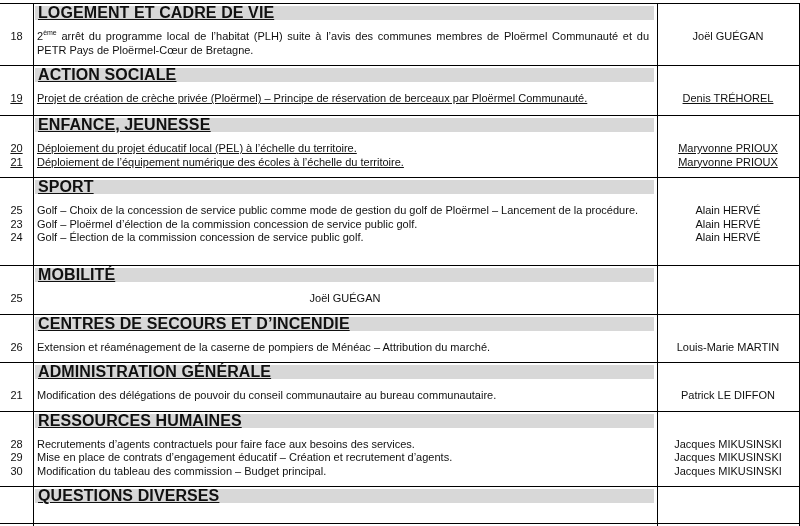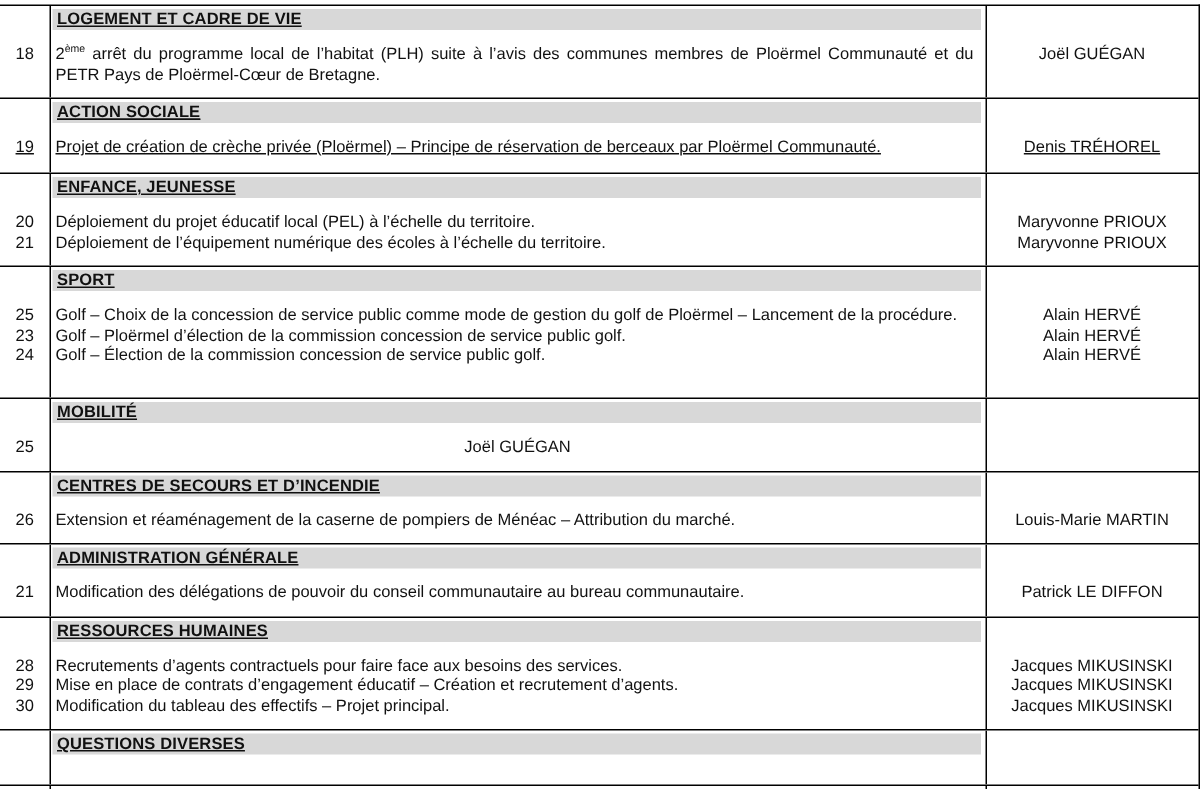--- a/index.html
+++ b/index.html
@@ -21,42 +21,42 @@
     border-top: 1px solid var(--border-c);
     border-right: 1px solid var(--border-c);
   }
   .section {
     position: relative;
     border-bottom: 1px solid var(--border-c);
     overflow: hidden;
   }
   .section:nth-child(1) { min-height: 60px; }
   .section:nth-child(2) { min-height: 49px; text-decoration: underline; }
-  .section:nth-child(3) { min-height: 60px; }
+  .section:nth-child(3) { min-height: 60px; text-decoration: underline; }
   .section:nth-child(4) { min-height: 87px; }
   .section:nth-child(5) { min-height: 47px; }
   .section:nth-child(6) { min-height: 47px; }
   .section:nth-child(7) { min-height: 47px; }
   .section:nth-child(8) { min-height: 71px; }
   .section:nth-child(9) { min-height: 36px; }
   .vline {
     position: absolute; top: 0; bottom: 0; width: 1px;
     background: var(--border-c);
   }
   .vline.v1 { left: 33px; }
   .vline.v2 { left: 657px; }
   .band {
     margin: 2px 145px 0 35px;
     height: 14px;
     background: var(--band-bg);
     display: flex; align-items: center;
     padding-left: 3px;
   }
   .band-title {
-    font-size: 11px;
+    font-size: 16px;
     font-weight: bold;
     text-decoration: underline;
     text-decoration-thickness: 1px;
     letter-spacing: 0.1px;
     white-space: nowrap;
   }
   .items { margin: 10px 0 8px 0; }
   .item-row {
     display: grid;
     grid-template-columns: 33px 624px 142px;
@@ -198,21 +198,21 @@
           <div class="item-text">Recrutements d’agents contractuels pour faire face aux besoins des services.</div>
           <div class="item-name">Jacques MIKUSINSKI</div>
         </div>
         <div class="item-row">
           <div class="item-num">29</div>
           <div class="item-text">Mise en place de contrats d’engagement éducatif – Création et recrutement d’agents.</div>
           <div class="item-name">Jacques MIKUSINSKI</div>
         </div>
         <div class="item-row">
           <div class="item-num">30</div>
-          <div class="item-text">Modification du tableau des effectifs – Projet principal.</div>
+          <div class="item-text">Modification du tableau des commission – Budget principal.</div>
           <div class="item-name">Jacques MIKUSINSKI</div>
         </div>
       </div>
     </div>
     <div class="section">
       <div class="vline v1"></div>
       <div class="vline v2"></div>
       <div class="band">
         <span class="band-title">QUESTIONS DIVERSES</span>
       </div>

